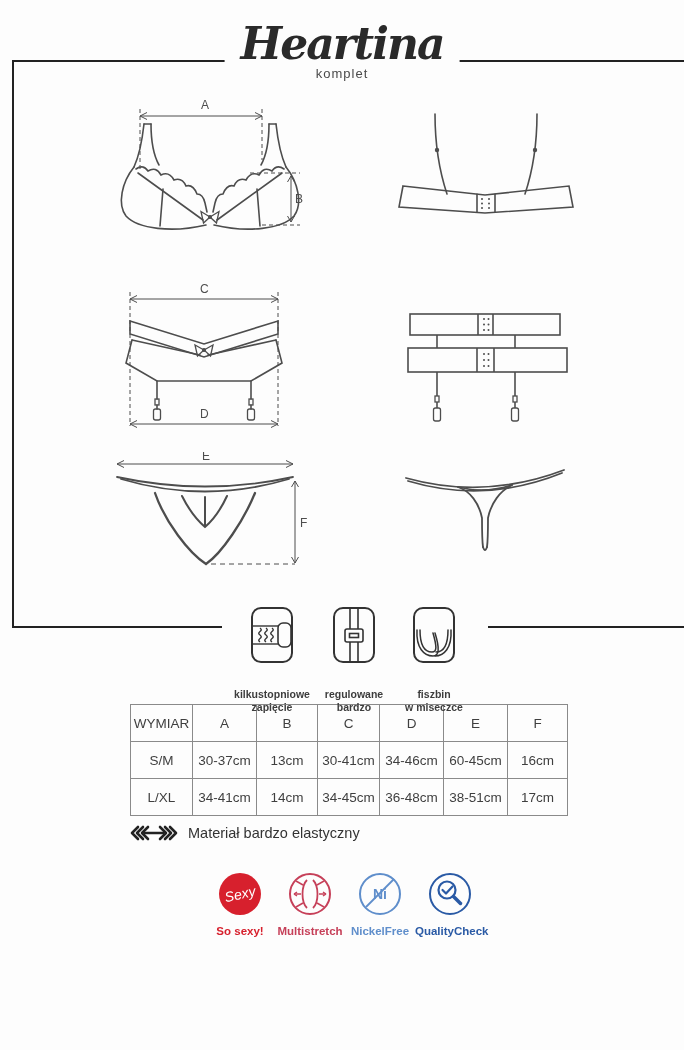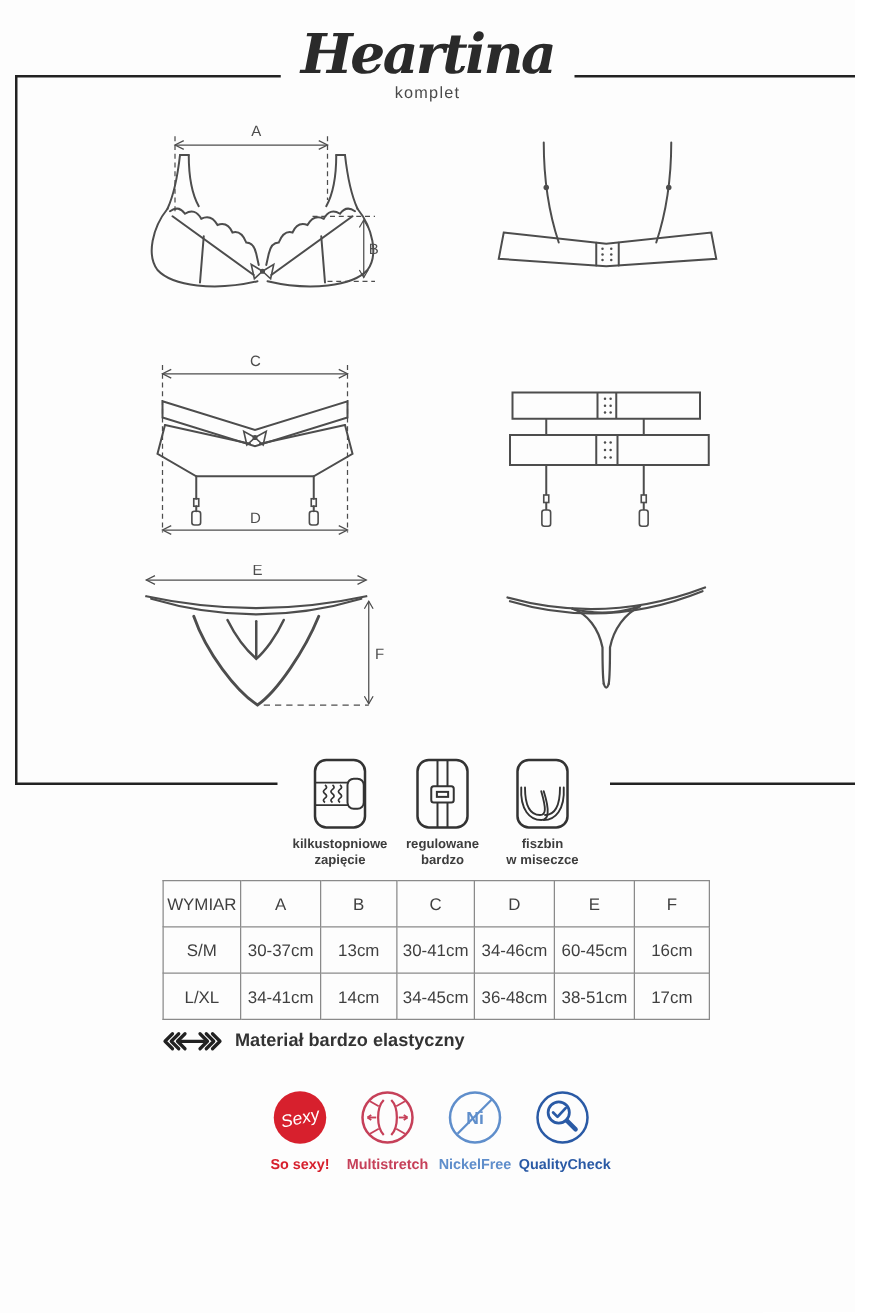--- a/index.html
+++ b/index.html
@@ -18,32 +18,32 @@
   
   .diagram{position:absolute;}
   svg text{font-family:"Liberation Sans",sans-serif;}
 
   
   #features{position:absolute;left:222px;top:600px;width:266px;height:102px;
             background:#fdfdfd;z-index:3;}
   .feature{position:absolute;width:96px;text-align:center;}
   .feature .ficon{display:inline-block;}
   .flabel{font-size:10.5px;font-weight:bold;color:#3d3d3d;line-height:1.25;
-          margin-top:0;white-space:nowrap;}
+          margin-top:20px;white-space:nowrap;}
 
   
   #size-table{position:absolute;left:130px;top:704px;border-collapse:collapse;
               table-layout:fixed;width:437px;}
   #size-table td,#size-table th{border:1px solid #8a8a8a;text-align:center;
               font-weight:normal;font-size:13.5px;color:#3f3f3f;padding:0;}
   #size-table tr{height:37px;}
 
   
   #material{position:absolute;left:130px;top:825px;display:flex;align-items:center;gap:10px;}
-  #material .mtext{font-size:14.5px;color:#333;font-weight:bold;}
+  #material .mtext{font-size:14.5px;color:#333;}
 
   
   #badges{position:absolute;left:205px;top:872px;width:282px;display:flex;}
   .badge{width:70px;text-align:center;}
   .badge .blabel{font-size:11.5px;font-weight:bold;margin-top:5px;white-space:nowrap;}
   .badge.red .blabel{color:#d7202d;}
   .badge.crimson .blabel{color:#c64059;}
   .badge.blue .blabel{color:#5f8ecb;}
   .badge.darkblue .blabel{color:#2a5aa5;}
 </style>

